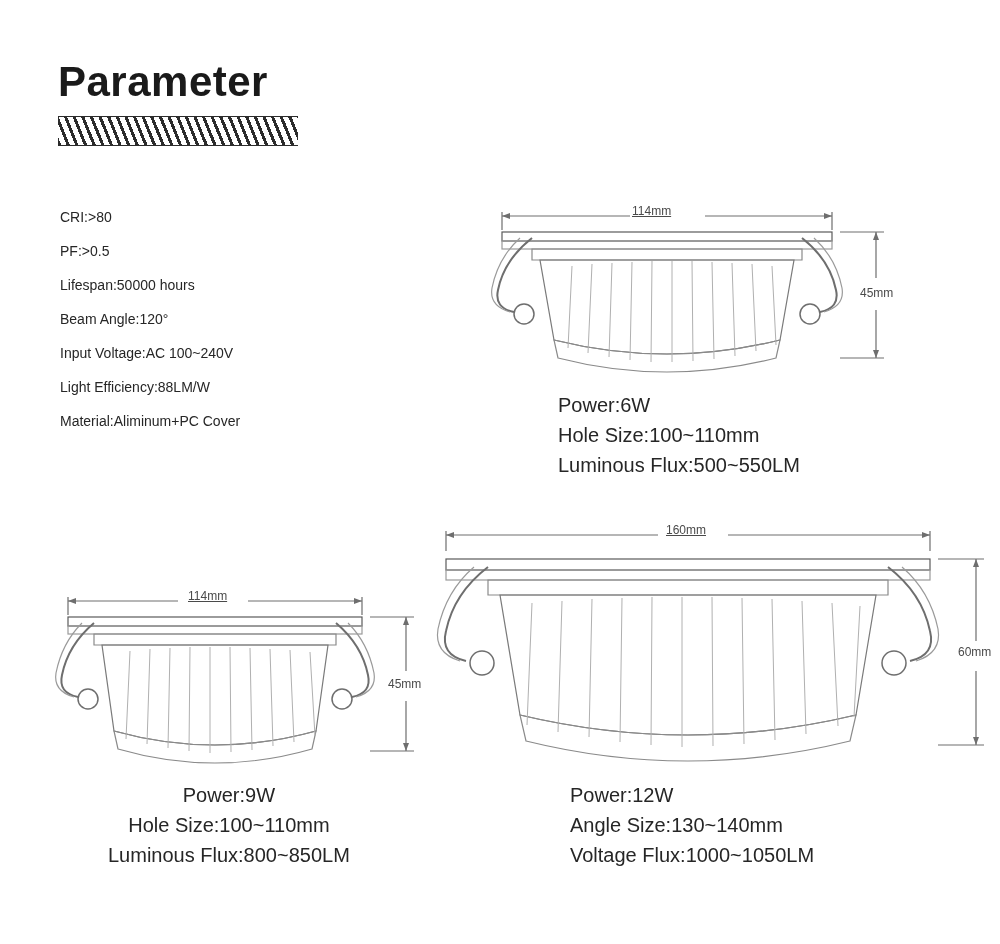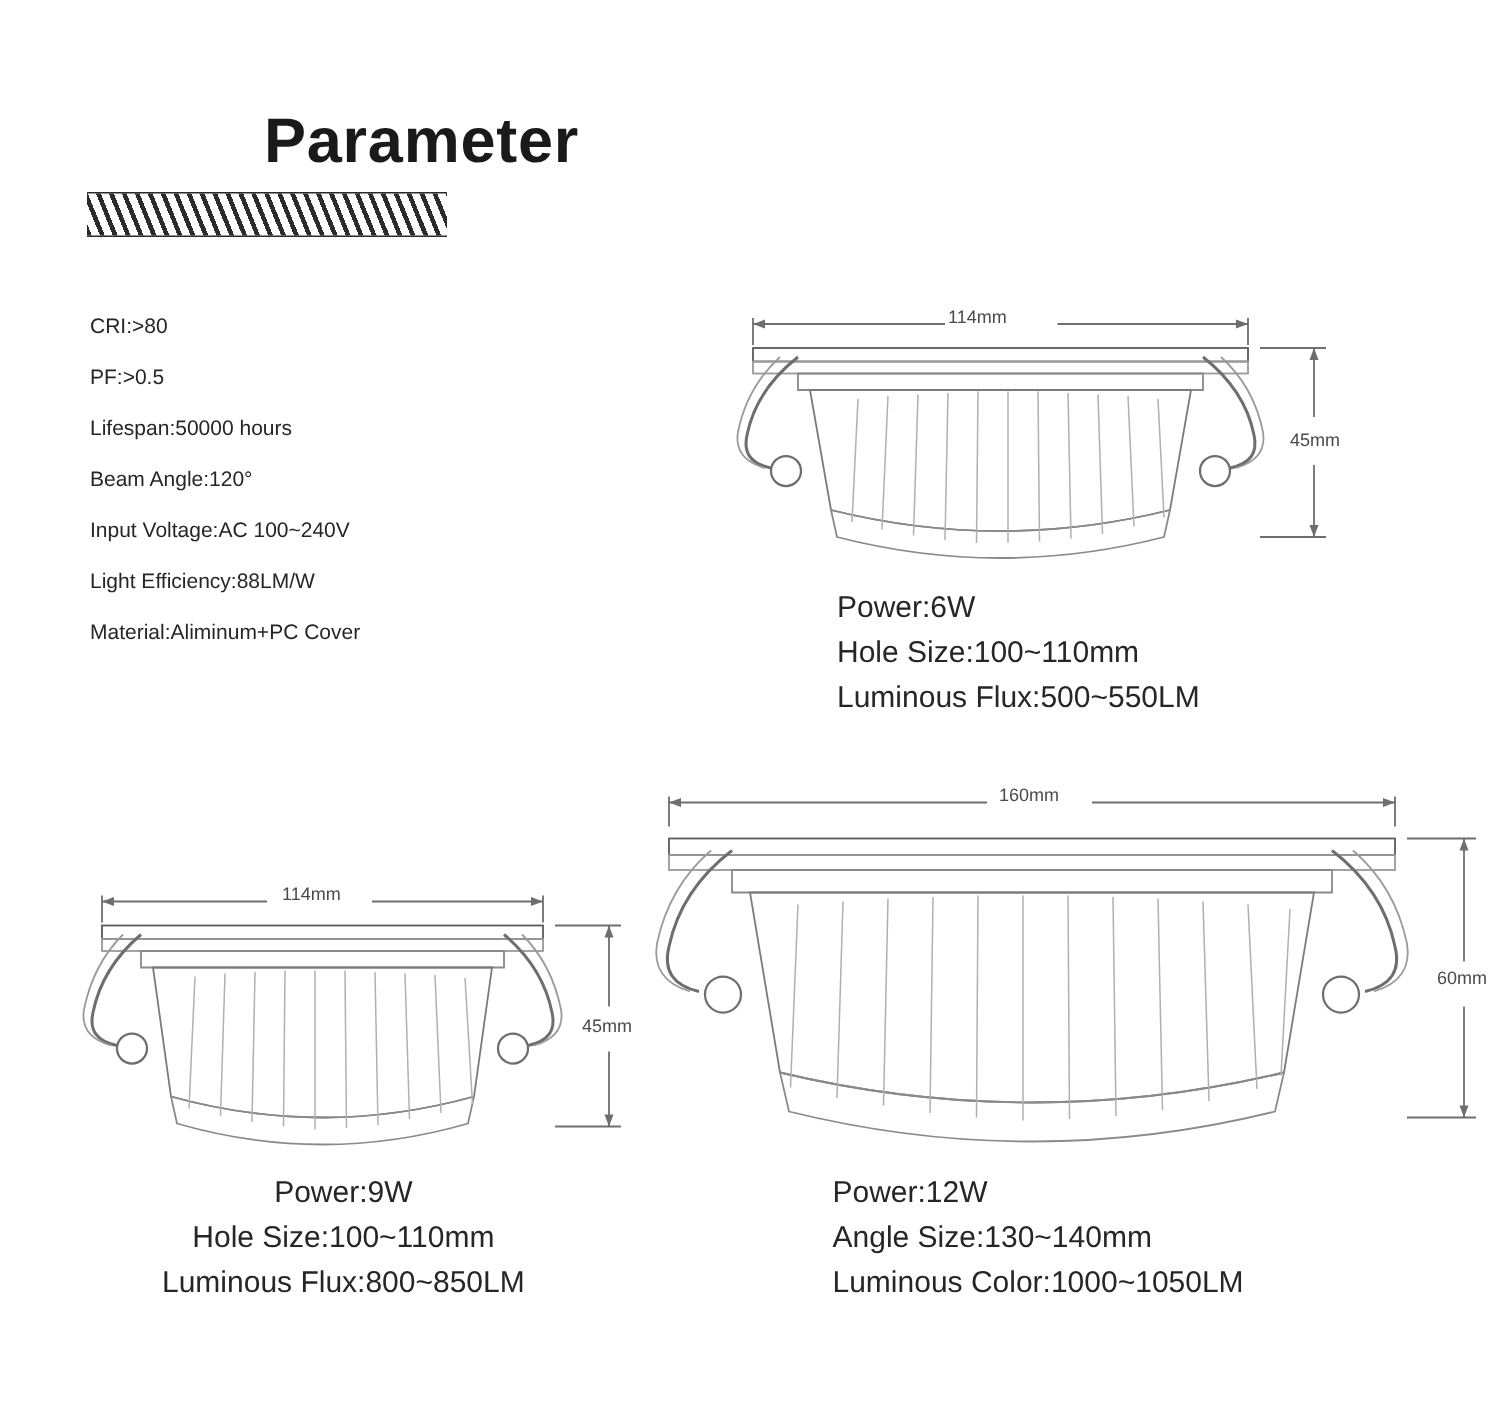--- a/index.html
+++ b/index.html
@@ -28,22 +28,21 @@
     left: 58px;
     top: 60px;
     width: 340px;
   }
   .title {
     font-size: 42px;
     font-weight: bold;
     letter-spacing: 0.5px;
     line-height: 1.05;
     color: #1a1a1a;
-    margin: 12px;
-    text-align: right;
+    margin: 0;
   }
   .title-hatch {
     margin-top: 12px;
     width: 240px;
     height: 28px;
     background-image: repeating-linear-gradient(
       68deg,
       #2b2b2b 0px,
       #2b2b2b 3px,
       #ffffff 3px,
@@ -77,39 +76,40 @@
     color: #262626;
     white-space: nowrap;
   }
 
   
   .dim {
     position: absolute;
     font-size: 12px;
     color: #4a4a4a;
     white-space: nowrap;
+    text-decoration: underline;
   }
   .dim-v {
     position: absolute;
     font-size: 12px;
     color: #4a4a4a;
     white-space: nowrap;
   }
 
   svg { display: block; }
 
   
   #prod-6w { left: 480px; top: 190px; width: 470px; height: 290px; }
   #prod-6w .caption-box { position: absolute; left: 78px; top: 200px; }
 
   #prod-9w { left: 30px; top: 555px; width: 440px; height: 330px; }
   #prod-9w .caption-box { position: absolute; left: 78px; top: 225px; text-align: center; }
 
   #prod-12w { left: 410px; top: 515px; width: 590px; height: 370px; }
-  #prod-12w .caption-box { position: absolute; left: 145px; top: 265px; }
+  #prod-12w .caption-box { position: absolute; left: 160px; top: 265px; }
 </style>
 </head>
 <body>
 
 <div class="page">
 
   <div class="title-block">
     <h1 class="title">Parameter</h1>
     <div class="title-hatch"></div>
   </div>
@@ -267,17 +267,17 @@
         <path d="M492 52 Q520 76 528 114 Q532 138 506 146" stroke="#9a9a9a"></path>
         <circle cx="484" cy="148" r="12" stroke="#6e6e6e" stroke-width="1.5"></circle>
       </g>
     </svg>
     <div class="dim" style="left:256px; top:8px;">160mm</div>
     <div class="dim-v" style="left:548px; top:130px;">60mm</div>
 
     <div class="caption-box">
       <div class="caption">Power:12W</div>
       <div class="caption">Angle Size:130~140mm</div>
-      <div class="caption">Luminous Color:1000~1050LM</div>
+      <div class="caption">Voltage Flux:1000~1050LM</div>
     </div>
   </div>
 
 </div>
 
 </body></html>

